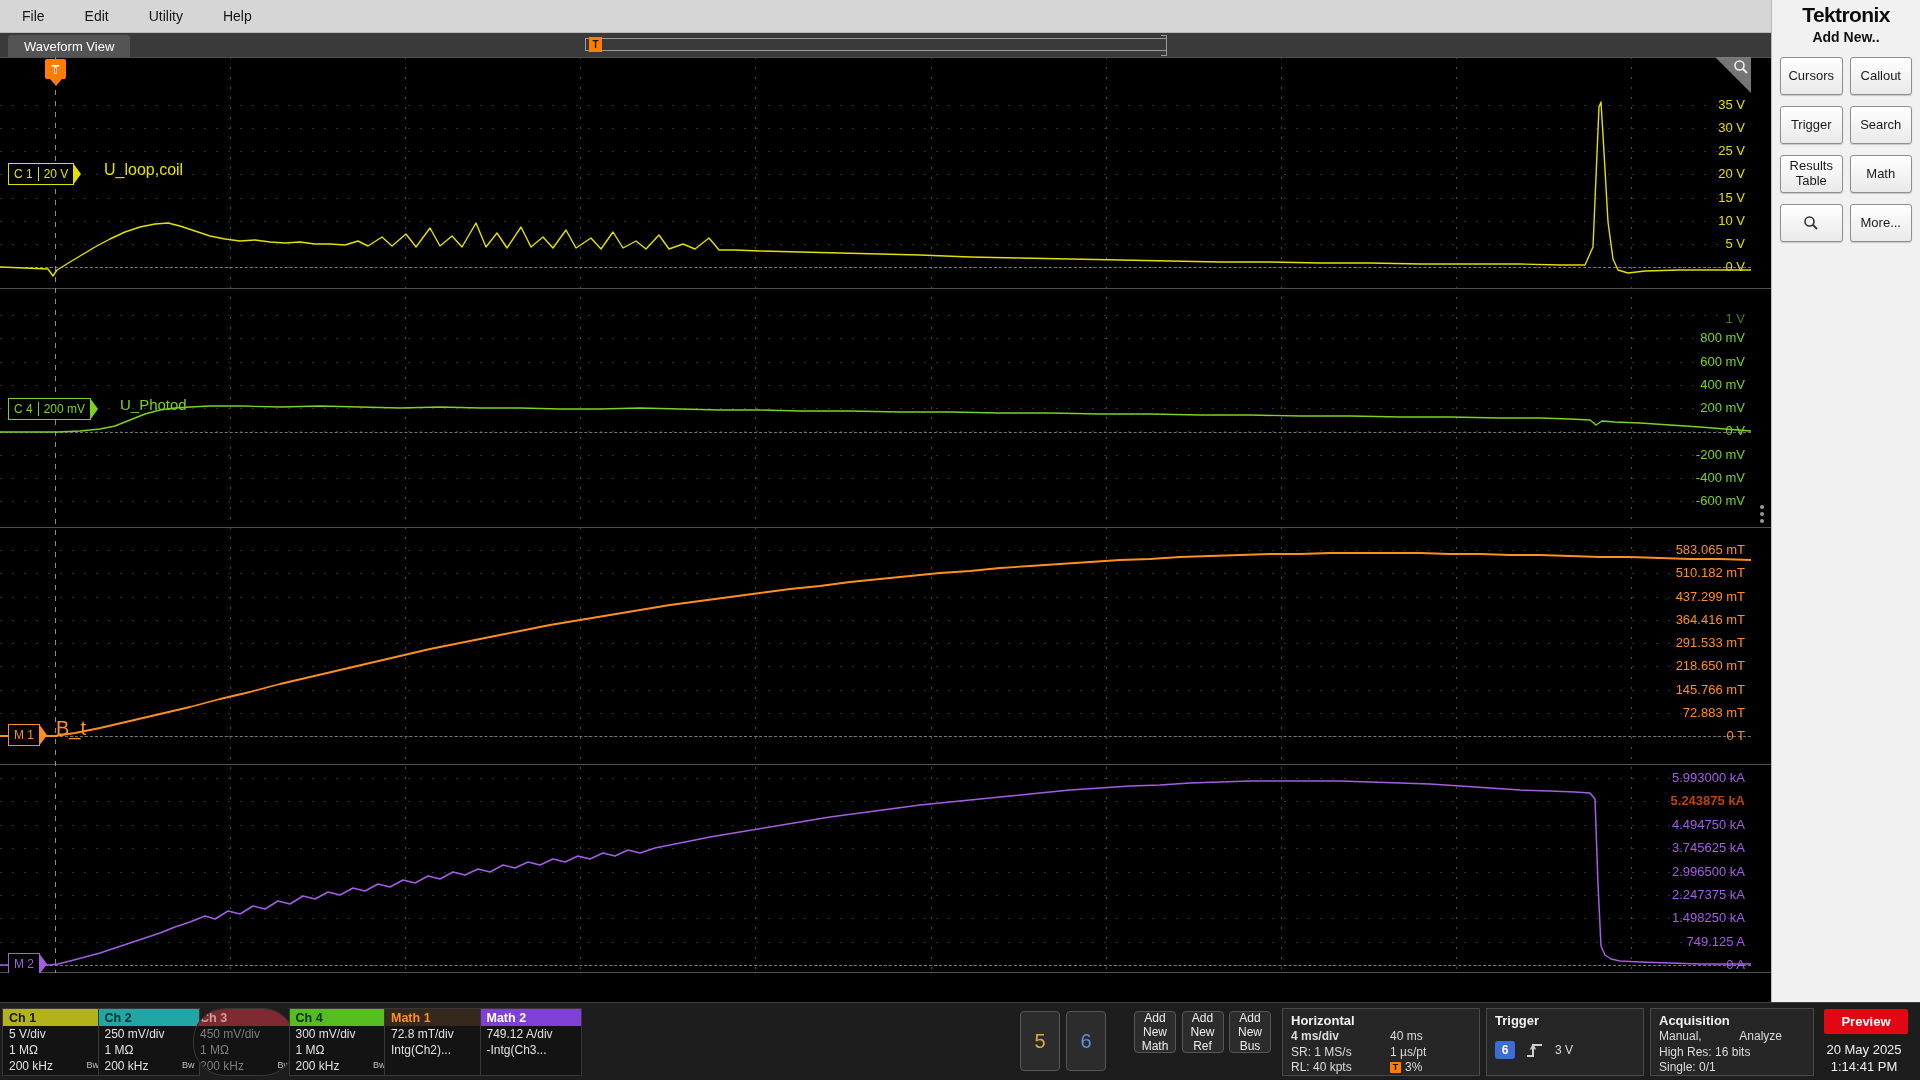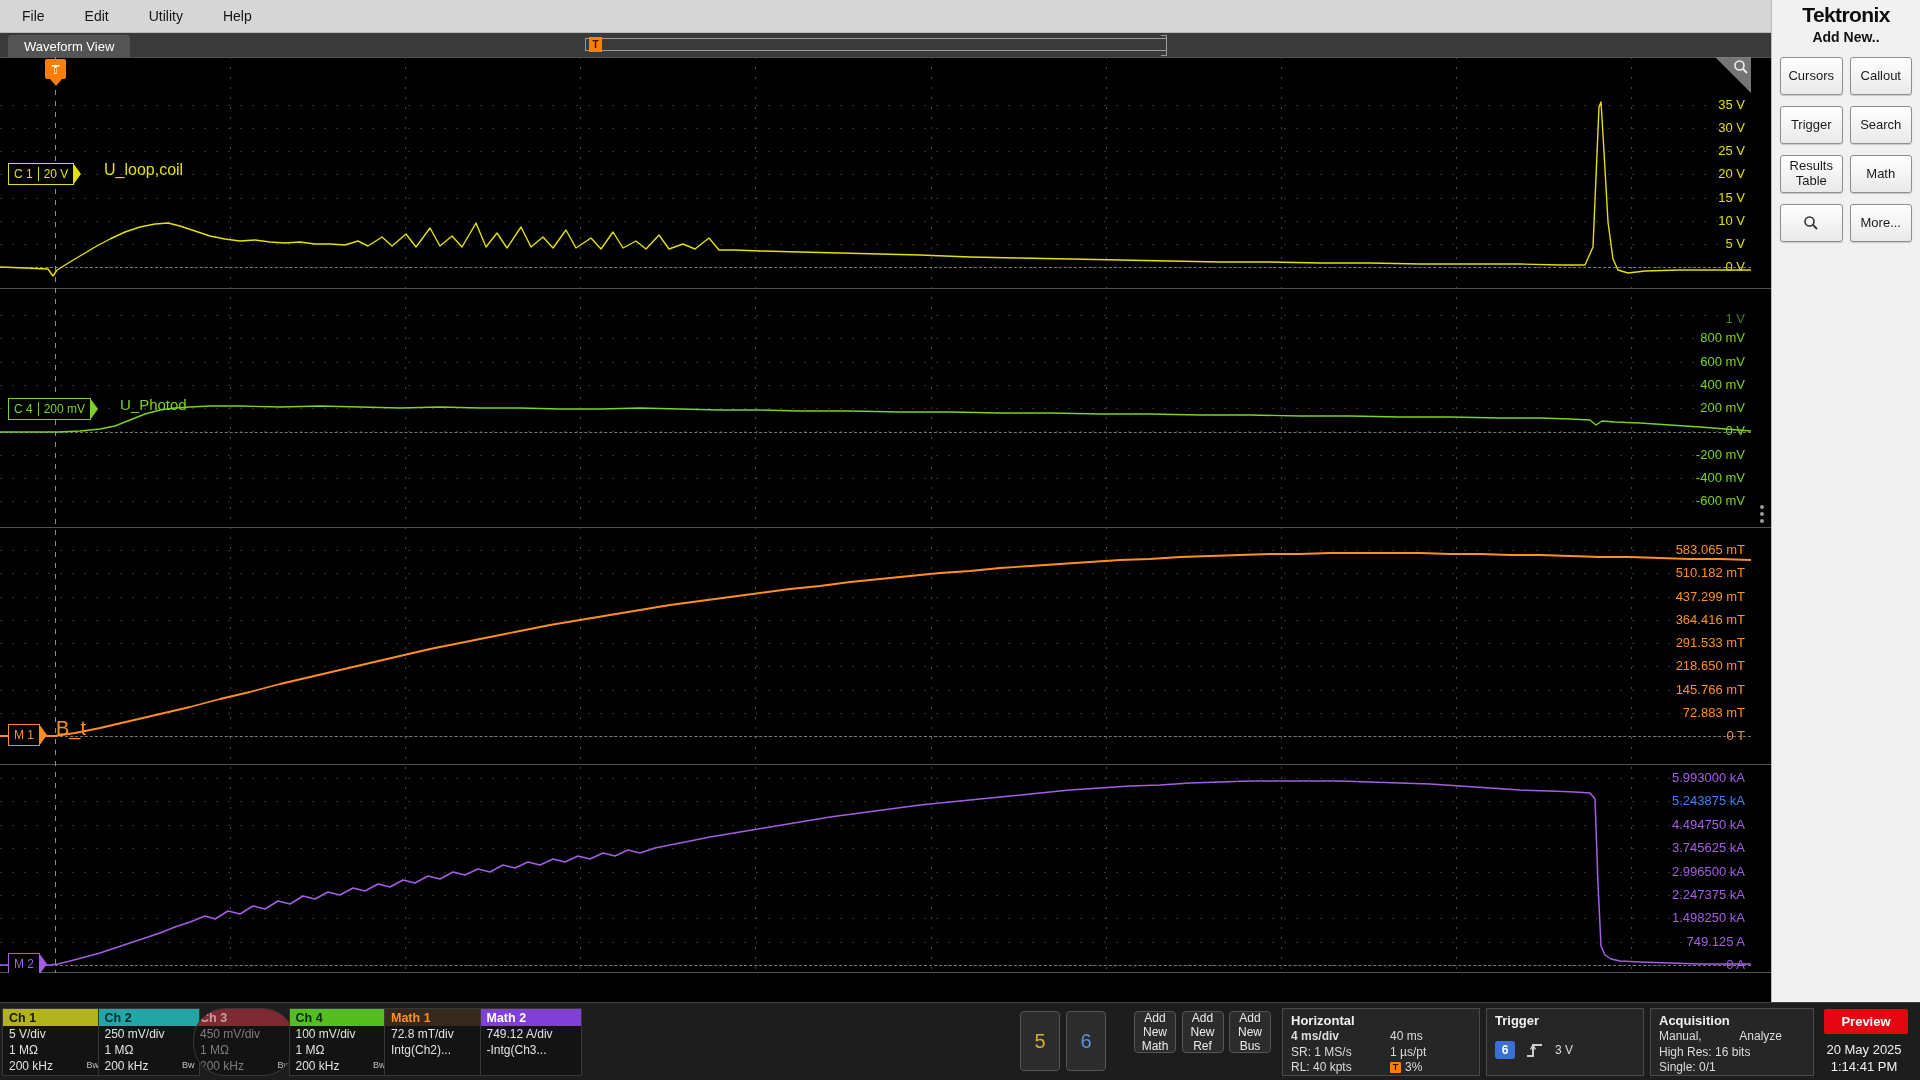--- a/index.html
+++ b/index.html
@@ -219,21 +219,21 @@
         <div class="tracebadge" style="top: 197px; border-color: rgb(255, 143, 31); color: rgb(255, 143, 31);">
           <div class="tb-name">M 1</div>
           <div class="tb-arrow" style="border-left-color: rgb(255, 143, 31);"></div>
         </div>
         <div class="tracelabel" style="left: 56px; top: 190px; color: rgb(255, 143, 31); font-size: 20px;">B_t</div>
       </div>
       <div class="slice" style="top: 707px; height: 209px;">
         <div class="hrow" style="top: 14px;"></div>
         <div class="ticklab" style="top: 6px; color: rgb(164, 94, 229);">5.993000 kA</div>
         <div class="hrow" style="top: 37.4px;"></div>
-        <div class="ticklab" style="top: 29.4px; color: #3b82f6;">5.243875 kA</div>
+        <div class="ticklab" style="top: 29.4px; color: #c2410c; font-weight: bold;">5.243875 kA</div>
         <div class="hrow" style="top: 60.8px;"></div>
         <div class="ticklab" style="top: 52.8px; color: rgb(164, 94, 229);">4.494750 kA</div>
         <div class="hrow" style="top: 84.2px;"></div>
         <div class="ticklab" style="top: 76.2px; color: rgb(164, 94, 229);">3.745625 kA</div>
         <div class="hrow" style="top: 107.6px;"></div>
         <div class="ticklab" style="top: 99.6px; color: rgb(164, 94, 229);">2.996500 kA</div>
         <div class="hrow" style="top: 131px;"></div>
         <div class="ticklab" style="top: 123px; color: rgb(164, 94, 229);">2.247375 kA</div>
         <div class="hrow" style="top: 154.4px;"></div>
         <div class="ticklab" style="top: 146.4px; color: rgb(164, 94, 229);">1.498250 kA</div>
@@ -341,21 +341,21 @@
       <div class="ch-row">200 kHz<span class="bwtag">Bw</span></div>
     </div>
     <div class="chbadge dim" style="left: 193px; border-radius: 32px;">
       <div class="ch-head" style="background: rgb(126, 42, 51); color: rgb(201, 160, 160);">Ch 3</div>
       <div class="ch-row">450 mV/div</div>
       <div class="ch-row">1 MΩ</div>
       <div class="ch-row">200 kHz<span class="bwtag">Bw</span></div>
     </div>
     <div class="chbadge" style="left: 288.5px;">
       <div class="ch-head" style="background: rgb(85, 189, 32); color: rgb(8, 40, 0);">Ch 4</div>
-      <div class="ch-row">100 mV/div</div>
+      <div class="ch-row">300 mV/div</div>
       <div class="ch-row">1 MΩ</div>
       <div class="ch-row">200 kHz<span class="bwtag">Bw</span></div>
     </div>
     <div class="chbadge" style="left: 384px;">
       <div class="ch-head" style="background: rgb(52, 41, 28); color: rgb(255, 143, 31);">Math 1</div>
       <div class="ch-row">72.8 mT/div</div>
       <div class="ch-row">Intg(Ch2)...</div>
     </div>
     <div class="chbadge" style="left: 479.5px;">
       <div class="ch-head" style="background: rgb(128, 64, 216); color: rgb(255, 255, 255);">Math 2</div>

